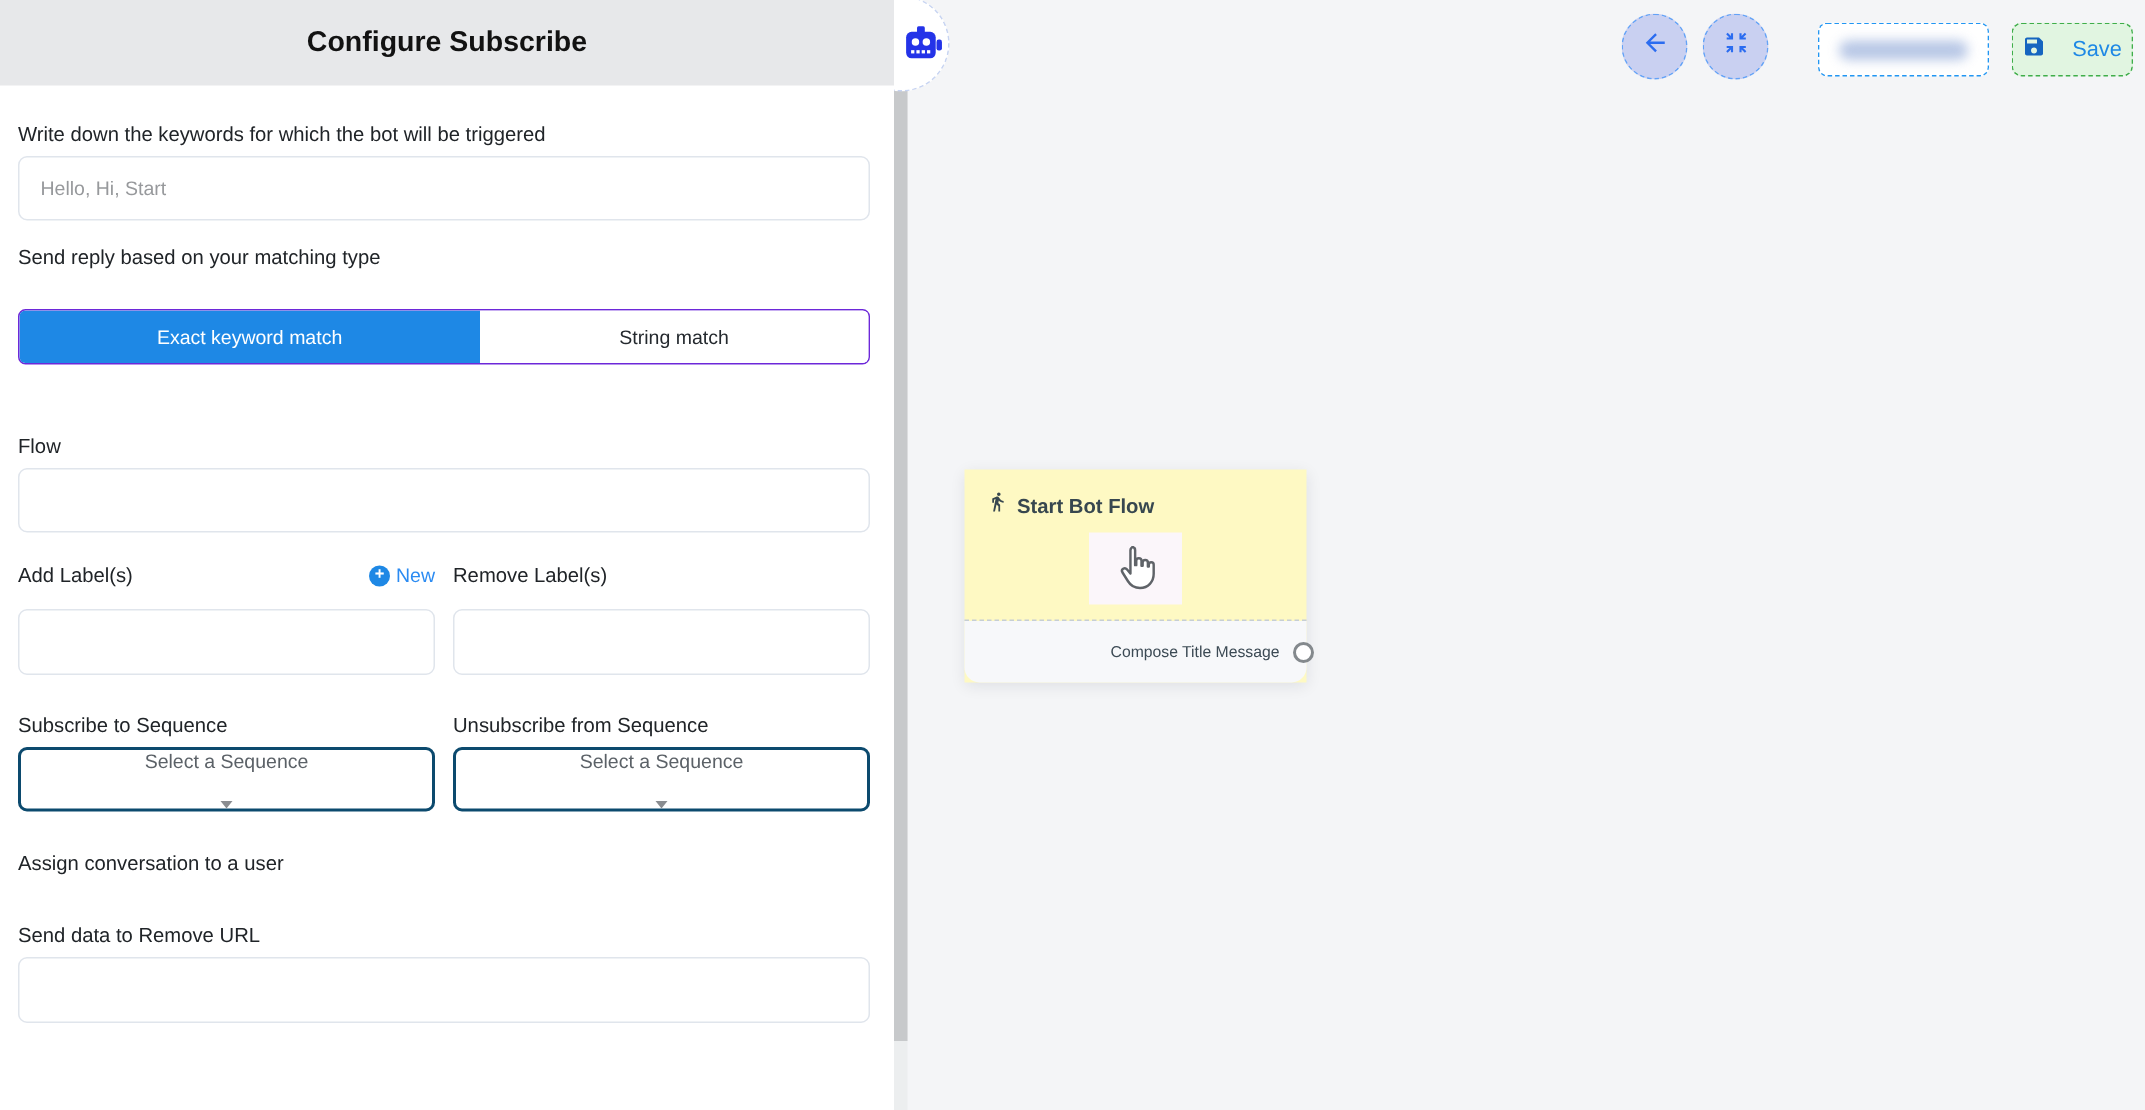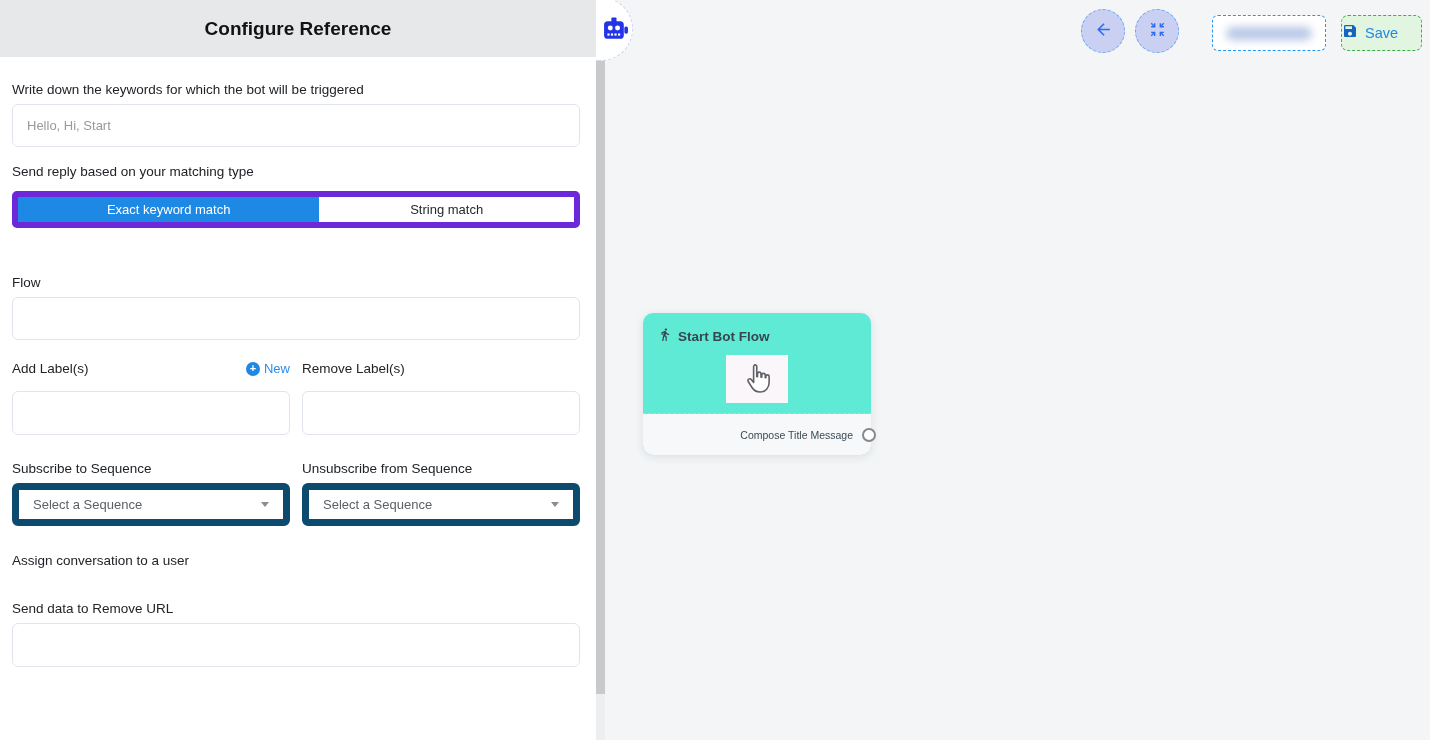--- a/index.html
+++ b/index.html
@@ -27,66 +27,66 @@
     align-items:center; justify-content:center; }
   .panel-title { font-size:19px; font-weight:700; color:#121212; }
   .panel-body { padding:25px 16px 5px 12px; }
 
   .field-label { font-size:13.5px; color:#202428; margin-bottom:7px; }
   .text-input { width:100%; height:43px; border:1px solid #e0e5ec; border-radius:6px;
     padding:0 14px; font-size:13px; color:#333; background:#fff; outline:none;
     font-family:"Liberation Sans",sans-serif; }
   .text-input::placeholder { color:#97999c; }
 
-  .toggle-group { display:flex; height:37px; border:6px solid #6d28d9;
-    border-radius:5px; overflow:hidden; margin-top:12px; }
+  .toggle-group { display:flex; height:37px; border:1px solid #6d28d9;
+    border-radius:5px; overflow:hidden; margin-top:27px; }
   .toggle-seg { display:flex; align-items:center; justify-content:center;
     font-size:13px; cursor:pointer; }
   .toggle-active { width:54.2%; background:#1e88e5; color:#fff; }
   .toggle-inactive { width:45.8%; background:#fff; color:#24292e; }
 
   .row-2col { display:flex; gap:12px; }
   .col { width:278px; }
   .label-row { display:flex; align-items:center; justify-content:space-between;
     margin-bottom:15px; }
   .label-row .field-label { margin-bottom:0; }
   .new-link { display:flex; align-items:center; gap:4px; color:#2b8bf2;
     font-size:13px; cursor:pointer; }
   .plus-circle { width:14px; height:14px; border-radius:50%; background:#1e88e5;
     color:#fff; font-size:11px; line-height:13px; text-align:center; font-weight:700; }
 
-  .select-box { width:100%; height:43px; border:7px solid #0c4a6e; border-radius:6px;
+  .select-box { width:100%; height:43px; border:2px solid #0c4a6e; border-radius:6px;
     display:flex; align-items:center; justify-content:space-between;
-    padding:0 14px; cursor:pointer; background:#fff; }
+    padding:0 14px; cursor:pointer; background:#fff;flex-direction:column; }
   .select-value { font-size:13px; color:#5b6167; }
   .caret-down { width:0; height:0; border-left:4.5px solid transparent;
     border-right:4.5px solid transparent; border-top:5.5px solid #8a8d91; }
 
   .mt17{margin-top:17px} .mt47{margin-top:47px} .mt21{margin-top:21px}
   .mt26{margin-top:26px} .mt27{margin-top:27px}
   .h44{height:44px}
   .circle-btn { position:absolute; top:9px; width:44px; height:44px; border-radius:50%;
     background:#c9d0f1; border:1.5px dashed #64a3f7; display:flex; align-items:center;
     justify-content:center; cursor:pointer; }
 
   .blurred-btn { position:absolute; left:1212px; top:15px; width:114px; height:36px;
     background:#fff; border:1.5px dashed #2196f3; border-radius:6px;
     display:flex; align-items:center; justify-content:center; cursor:pointer; z-index:2; }
   .blur-streak { width:86px; height:13px; border-radius:7px; background:#9fb4dd;
     filter:blur(4px); opacity:.75; }
 
   .save-btn { position:absolute; left:1341px; top:15px; width:81px; height:36px;
     background:#e1f5e1; border:1.6px dashed #3fae4a; border-radius:7px;
-    display:flex; align-items:center; justify-content:flex-start; gap:7px;
+    display:flex; align-items:center; justify-content:center; gap:17px;
     cursor:pointer; z-index:2; }
   .save-label { font-size:14.5px; color:#1e88e5; }
 
   
   .node-card { position:absolute; left:643px; top:313px; width:228px; height:142px;
-    background:#5eead4; border-radius:10px; box-shadow:0 2px 10px rgba(20,30,50,.10);
+    background:#fef9c3; border-radius:0; box-shadow:0 2px 10px rgba(20,30,50,.10);
     z-index:2; cursor:grab; }
   .node-header { display:flex; align-items:center; gap:6px; padding:14px 14px 0 15px; }
   .node-title { font-size:13.5px; font-weight:600; color:#37474f; }
   .node-cursor-wrap { position:absolute; left:83px; top:42px; width:62px; height:48px;
     background:#fbf6fa; display:flex; align-items:center; justify-content:center; }
   .node-sep { position:absolute; left:0; right:0; top:100px;
     border-top:1.4px dashed #c6ced4; }
   .node-footer { position:absolute; left:0; right:0; top:101px; bottom:0;
     background:#f7f8fa; border-radius:0 0 10px 10px; display:flex;
     align-items:center; justify-content:flex-end; padding-right:18px; cursor:pointer; }
@@ -165,21 +165,21 @@
       <rect x="5.2" y="16.8" width="2.1" height="2.1" fill="#ffffff"></rect>
       <rect x="8.6" y="16.8" width="2.1" height="2.1" fill="#ffffff"></rect>
       <rect x="12" y="16.8" width="2.1" height="2.1" fill="#ffffff"></rect>
       <rect x="15.4" y="16.8" width="2.1" height="2.1" fill="#ffffff"></rect>
     </svg>
   </span>
 </div>
 
 <div class="panel">
   <div class="panel-header">
-    <span class="panel-title">Configure Reference</span>
+    <span class="panel-title">Configure Subscribe</span>
   </div>
 
   <div class="panel-body">
 
     
     <div class="field-label">Write down the keywords for which the bot will be triggered</div>
     <input class="text-input" type="text" placeholder="Hello, Hi, Start" style="">
 
     
     <div class="field-label mt17">Send reply based on your matching type</div>

